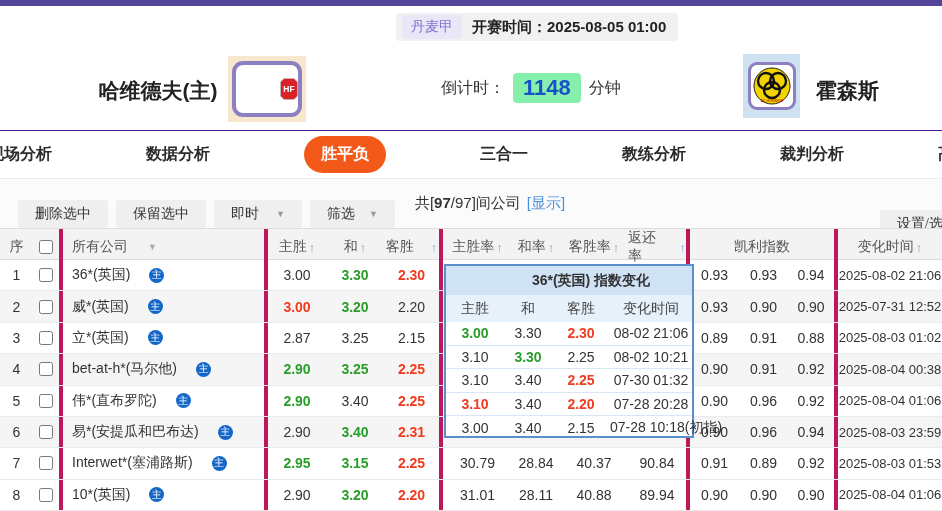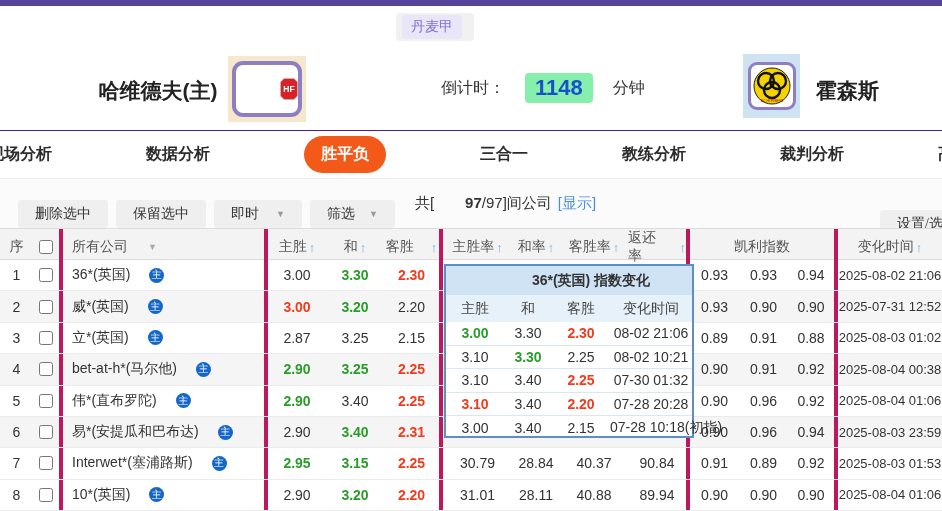--- a/index.html
+++ b/index.html
@@ -26,40 +26,40 @@
   .away-name { left:816px; }
   .logo-frame { position:absolute; display:flex; align-items:center; justify-content:center; }
   .home-frame { left:228px; top:15px; width:78px; height:66px; background:#f6e7cd; }
   .away-frame { left:743px; top:13px; width:57px; height:64px; background:#cfe2f2; }
   .logo-inner {
     background:#fff; border:4px solid #8d80c2; border-radius:11px;
     display:flex; align-items:center; justify-content:center;
   }
   .home-inner { width:70px; height:56px;padding-left:44px; }
   .away-inner { width:48px; height:48px; border-width:3px; border-radius:9px; }
-  .countdown { position:absolute; left:441px; top:32px; display:flex; align-items:center; gap:20px; }
+  .countdown { position:absolute; left:441px; top:32px; display:flex; align-items:center; gap:8px; }
   .countdown-label, .countdown-unit { font-size:16px; color:#333; }
   .countdown-value {
     background:#86efac; border-radius:4px; padding:2px 10px;
     font-size:22px; font-weight:bold; color:#1551c8;
   }
   
   .nav { position:absolute; left:0; top:131px; width:942px; height:47px; background:#fff; display:flex; align-items:center; justify-content:center; gap:46px; }
   .nav-tab { font-size:16px; font-weight:bold; color:#2b2b2b; cursor:pointer; white-space:nowrap;margin-left:48px; }
   .nav-tab.active { background:#f35a1a; color:#fff; padding:8px 17px; border-radius:19px; }
   
   .toolbar { position:absolute; left:0; top:178px; width:942px; height:50px; background:#fbfbfb; border-top:1px solid #ececec; display:flex; align-items:center; padding-left:18px; gap:8px; }
   .tb-btn {
     background:#efefef; border:none; border-radius:3px; height:28px; padding:0 17px;
     font-size:14px; color:#333; font-family:Liberation Serif, serif; cursor:pointer; white-space:nowrap;margin-top:20px;
   }
   .tb-drop { display:flex; align-items:center; justify-content:space-between; gap:14px; }
   .caret { font-size:9px; color:#999; }
   .company-count { margin-left:12px; font-size:15px; color:#333; white-space:nowrap; }
-  .company-count b { font-weight:bold;margin-left:31px; }
+  .company-count b { font-weight:bold; }
   .show-link { color:#4a90d9; margin-left:6px; cursor:pointer; }
   .settings-btn { position:absolute; left:880px; top:11px; }
   
   .grid-table { position:absolute; left:0; top:228px; width:942px; }
   .trow {
     display:grid;
     grid-template-columns:33px 30px 205px 58px 58px 59px 69px 48px 68px 62px 49px 49px 50px 104px;
     align-items:center;
   }
   .thead { height:32px; background:#f3f3f3; border-top:1px solid #dcdcdc; border-bottom:1px solid #dcdcdc; color:#555; font-size:14px; }
@@ -92,20 +92,21 @@
   .popup-body .popup-row:last-child { border-bottom:none; }
   .pcell { text-align:center; white-space:nowrap; }
 </style>
 </head>
 <body>
 
 <div class="topbar"></div>
 
 <div class="infobar">
   <span class="league-badge">丹麦甲</span>
+  <span class="kickoff"><span>开赛时间：</span><span>2025-08-05 01:00</span></span>
 </div>
 
 <div class="match-header">
   <div class="team-name home-name">哈维德夫(主)</div>
   <div class="logo-frame home-frame">
     <div class="logo-inner home-inner">
       <svg width="36" height="44" viewBox="0 0 36 44">
         <polygon points="8,1 28,1 35,8 35,36 28,43 8,43 1,36 1,8" fill="#da2128" stroke="#bbb" stroke-width="1.5"></polygon>
         <text x="18" y="28" font-size="17" font-weight="bold" fill="#fff" text-anchor="middle" font-family="'Liberation Sans',sans-serif">HF</text>
       </svg>

